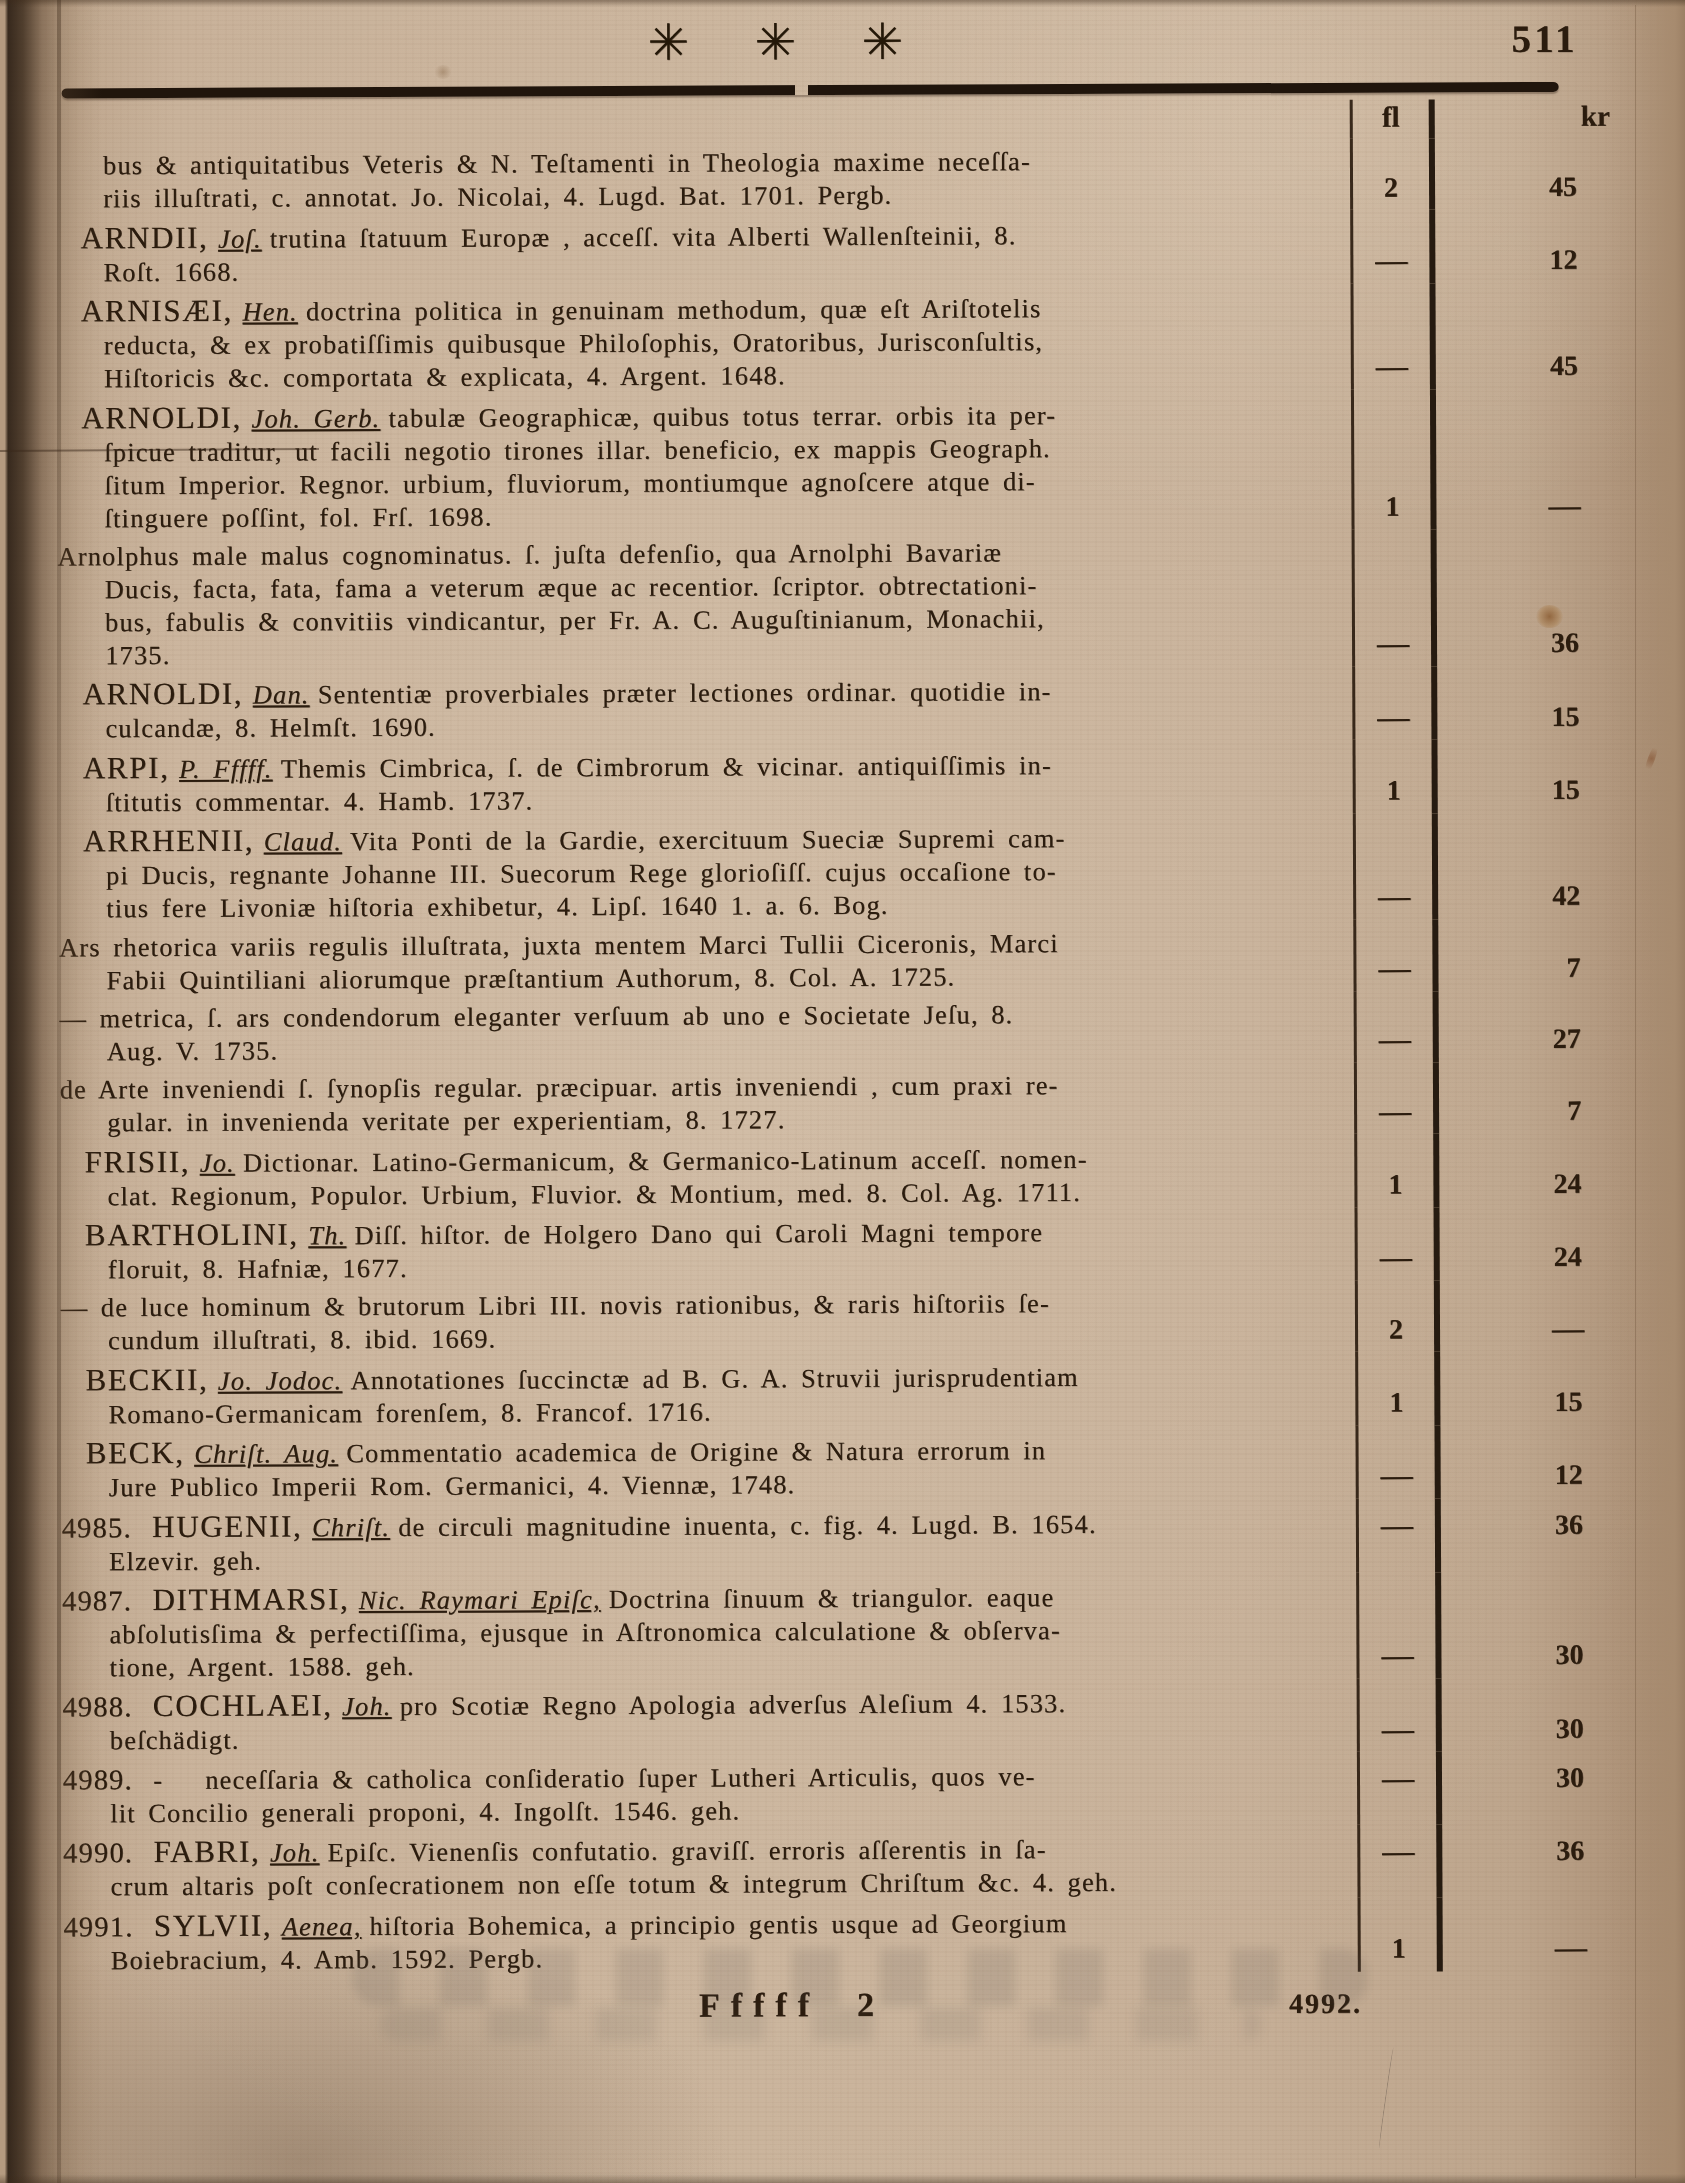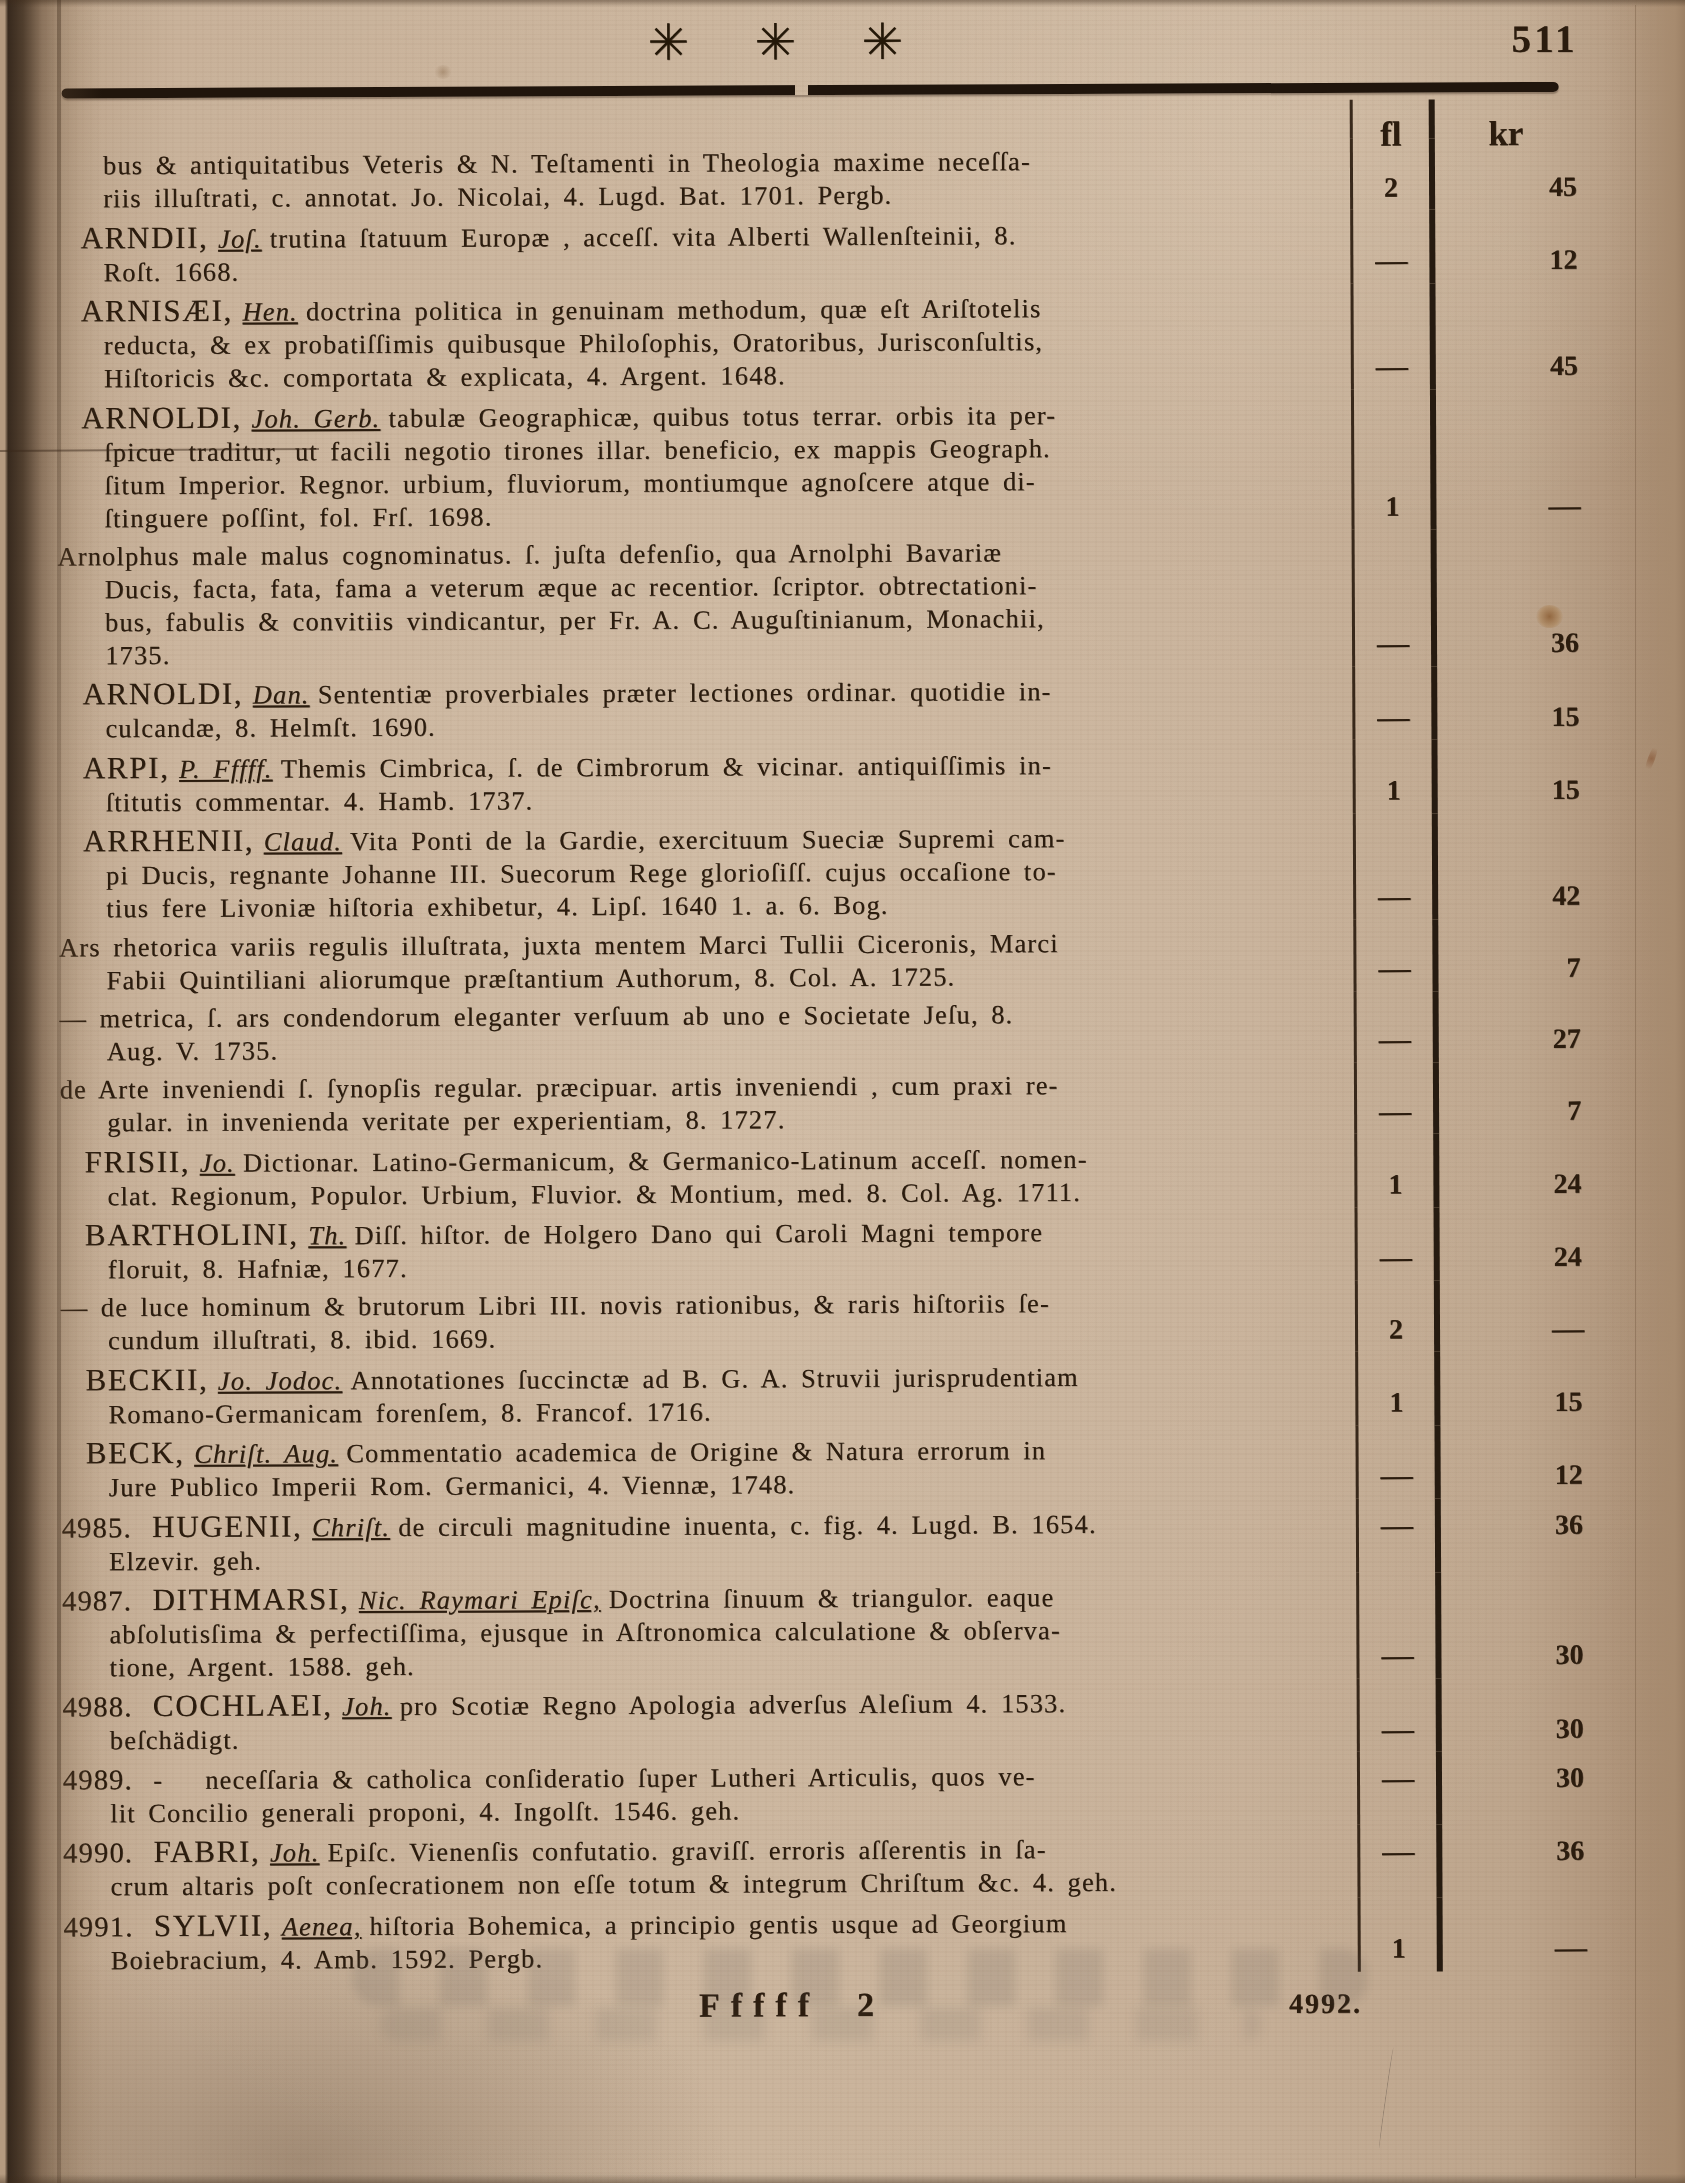--- a/index.html
+++ b/index.html
@@ -69,22 +69,22 @@
   .it{font-style:italic;margin-right:8.1px;text-decoration:underline;}
   .fl{flex:0 0 76px;width:76px;border-left:3.4px solid rgba(43,28,15,0.92);
     display:flex;justify-content:center;align-items:flex-end;padding-bottom:6.8px;}
   .kr{flex:0 0 142px;width:142px;border-left:6.1px solid rgba(30,19,10,0.95);
     display:flex;justify-content:flex-end;align-items:flex-end;padding-right:38px;padding-bottom:6.8px;}
   .val{font-weight:bold;font-size:28px;}
   .dash{display:inline-block;transform:scaleX(1.15);}
   .row.ptop .fl,.row.ptop .kr{align-items:flex-start;padding-top:11px;}
   .headrow{height:39px;}
   .headrow .fl,.headrow .kr{align-items:flex-start;padding-top:1.4px;padding-bottom:0;}
-  .headrow .kr{justify-content:center;}
-  .headrow .val{font-size:35px;margin-top:14px;}
+  .headrow .kr{justify-content:flex-end;padding-left:33px;}
+  .headrow .val{font-size:29px;}
   .footrow{position:relative;margin-top:6.8px;height:68px;}
   .footrow .etext{position:relative;display:flex;justify-content:center;}
   .sig{font-size:34px;letter-spacing:11px;word-spacing:17.6px;font-weight:bold;transform:translateX(73px);}
   .catch{position:absolute;right:-4.1px;top:9.5px;font-size:28px;font-weight:bold;letter-spacing:2px;}
 </style>
 </head>
 <body>
 
 <div class="page">
   <div class="sheet">

